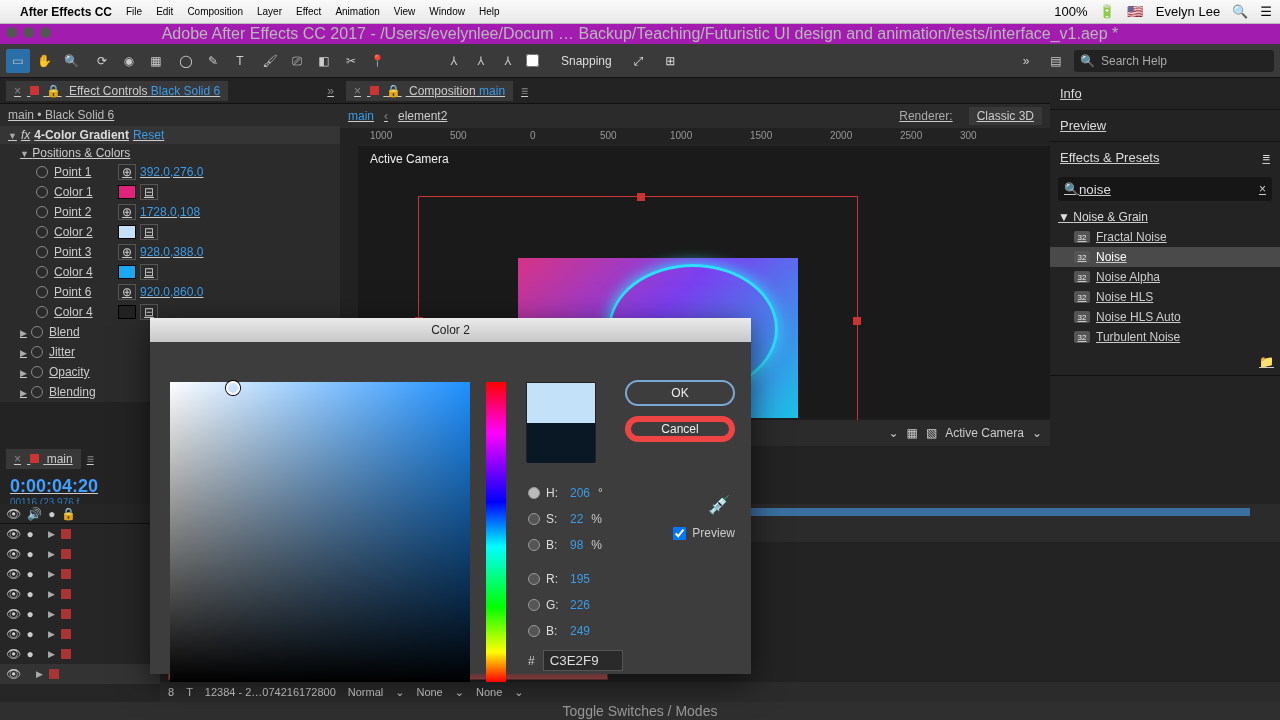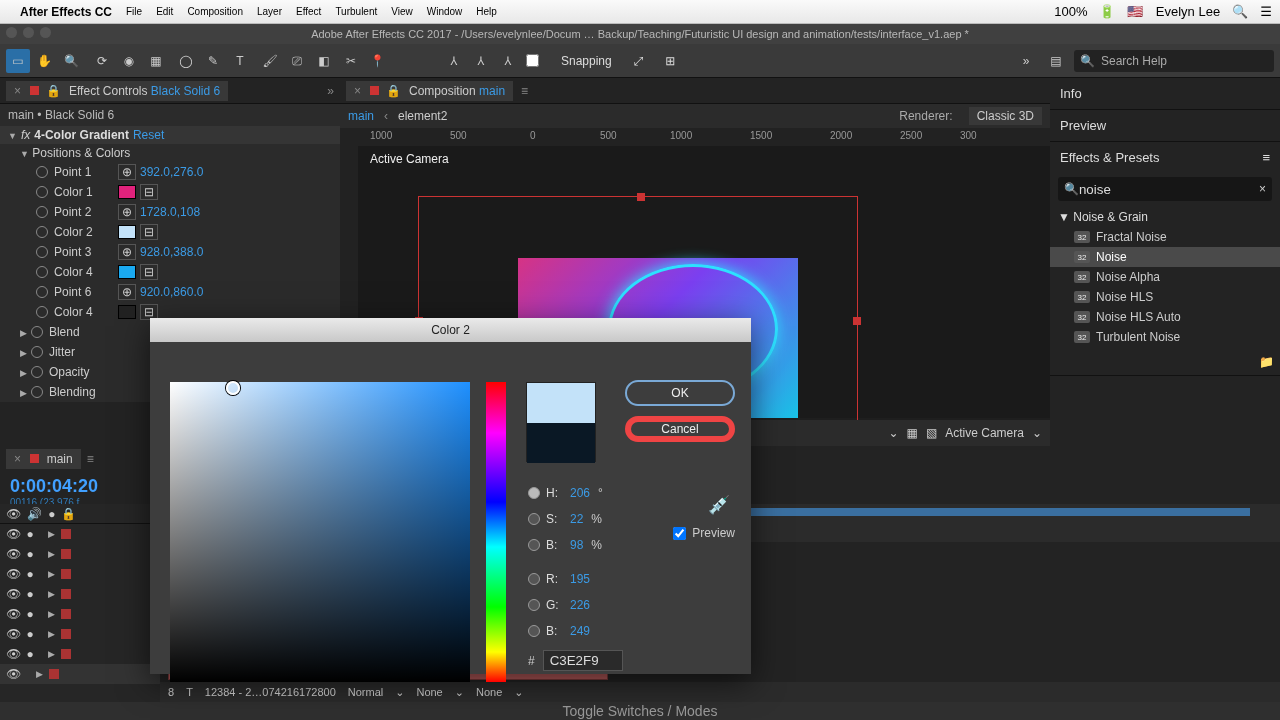--- a/index.html
+++ b/index.html
@@ -6,37 +6,37 @@
 body { width: 1280px; height: 720px; background: #232323; color: #ccc; font-size: 12px; overflow: hidden; position: relative; }
 
 
 .menubar { height: 24px; background: linear-gradient(#fafafa,#e8e8e8); display: flex; align-items: center; padding: 0 8px; color: #000; border-bottom: 1px solid #bbb; }
 .menubar .apple { font-size: 14px; margin-right: 12px; }
 .menubar .app { font-weight: 700; margin-right: 14px; }
 .menubar .menu-item { margin-right: 14px; font-size: 10px; }
 .menubar .right { margin-left: auto; display: flex; align-items: center; gap: 12px; font-size: 13px; }
 
 
-.titlebar { height: 20px; background: #404040; color: #b8b8b8; font-size: 11px; display: flex; align-items: center; justify-content: center; position: relative; }
+.titlebar { height: 20px; background: #a21caf; color: #b8b8b8; font-size: 16px; display: flex; align-items: center; justify-content: center; position: relative; }
 .titlebar .traffic { position: absolute; left: 6px; top: 3px; display: flex; gap: 6px; }
 .titlebar .traffic span { width: 11px; height: 11px; border-radius: 50%; background: #555; display:inline-block;}
 
 
 .toolbar { height: 34px; background: #3a3a3a; border-bottom: 1px solid #111; display: flex; align-items: center; padding: 0 6px; gap: 6px; }
 .toolbar .grp { display: flex; gap: 3px; }
 .toolbar .tbtn { width: 24px; height: 24px; display:flex; align-items:center; justify-content:center; color:#ccc; border-radius:2px; }
 .toolbar .tbtn.sel { background:#2a6fa7; }
 .toolbar .spacer { flex:1; }
 .toolbar .snap { display:flex; gap:22px; color:#ddd; }
 .toolbar .snap input { width:13px; height:13px; }
 .toolbar .search { background:#222; height:22px; width:200px; border-radius:3px; display:flex; align-items:center; padding:0 6px; color:#aaa; }
 
 
 .workspace { position:absolute; top:78px; left:0; right:0; bottom:0; }
-.panel { background:#232323; position:absolute; }
+.panel { background:#232323; position:absolute;text-decoration:underline; }
 .panel-header { height:26px; display:flex; align-items:center; padding:0 6px; background:#232323; border-bottom:1px solid #111; }
 .tab { background:#383838; padding:3px 8px; color:#ccc; font-size:12px; position:relative; }
 .tab .x { color:#888; margin-right:6px; }
 .tab .red { width:9px; height:9px; background:#c33; display:inline-block; margin-right:4px;}
 .tab .lock { color:#888; margin-right:4px; }
 
 
 #fx { left:0; top:0; width:340px; height:368px; }
 #fx .crumb { padding:4px 8px; color:#bbb; background:#2b2b2b; font-size:12px; }
 #fx .effrow { display:flex; align-items:center; padding:2px 8px; gap:4px; background:#353535;}
@@ -135,21 +135,21 @@
 <body>
 
 <div class="menubar">
   <span class="apple"></span>
   <span class="app">After Effects CC</span>
   <span class="menu-item">File</span>
   <span class="menu-item">Edit</span>
   <span class="menu-item">Composition</span>
   <span class="menu-item">Layer</span>
   <span class="menu-item">Effect</span>
-  <span class="menu-item">Turbulent</span>
+  <span class="menu-item">Animation</span>
   <span class="menu-item">View</span>
   <span class="menu-item">Window</span>
   <span class="menu-item">Help</span>
   <div class="right">
     <span>100%</span>
     <span>🔋</span>
     <span>🇺🇸</span>
     <span>Evelyn Lee</span>
     <span>🔍</span>
     <span>☰</span>

